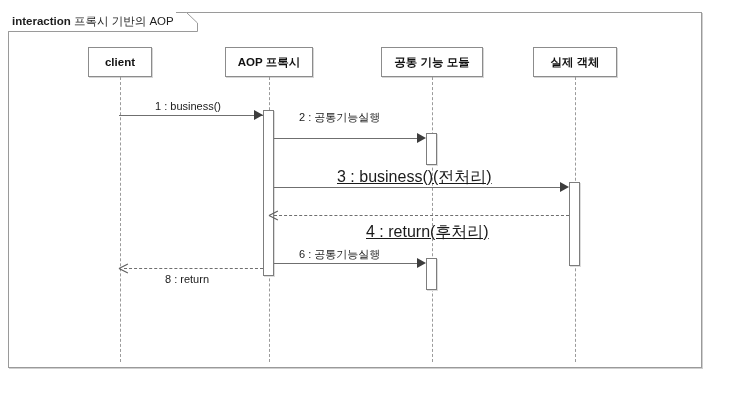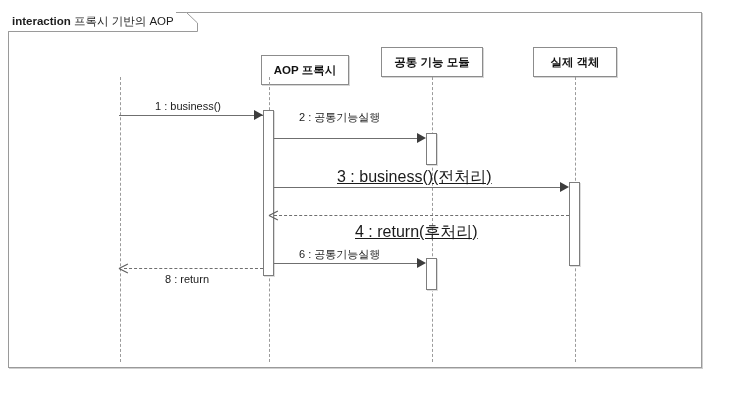--- a/index.html
+++ b/index.html
@@ -141,22 +141,25 @@
 
   <div class="frame"></div>
 
   <svg class="frame-tab-shape" width="190" height="20" style="position:absolute;left:8px;top:12px;">
     <polygon points="0.5,0.5 178.5,0.5 189.5,11 189.5,19.5 0.5,19.5" fill="#ffffff" stroke="#9a9a9a" stroke-width="1"></polygon>
   </svg>
   <div class="frame-tab">
     <span class="frame-tab-text"><span class="frame-tab-kw">interaction</span> 프록시 기반의 AOP</span>
   </div>
 
-
-  <div class="head" style="left:225px; top:55px; width:88px;  height:30px;margin-left:36px;">
+  <div class="head" style="left:88px;  top:47px; width:64px;  height:30px;">
+    <span class="head-label">client</span>
+  </div>
+
+  <div class="head" style="left:225px; top:47px; width:88px;  height:30px;">
     <span class="head-label">AOP 프록시</span>
   </div>
 
   <div class="head" style="left:533px; top:47px; width:84px;  height:30px;">
     <span class="head-label">실제 객체</span>
   </div>
 
   <div class="head" style="left:381px; top:47px; width:102px; height:30px;">
     <span class="head-label">공통 기능 모듈</span>
   </div>
@@ -181,21 +184,21 @@
   <div class="msg-line" style="left:274px; top:138px; width:143px;"></div>
   <div class="arrow-solid-r" style="left:417px; top:133px;"></div>
   <div class="msg-label sm" style="left:299px; top:112px;">2 : 공통기능실행</div>
 
   <div class="msg-line" style="left:274px; top:187px; width:286px;"></div>
   <div class="arrow-solid-r" style="left:560px; top:182px;"></div>
   <div class="msg-label lg" style="left:337px; top:169px;">3 : business()(전처리)</div>
 
   <div class="msg-line dashed" style="left:274px; top:215px; width:295px;"></div>
   <div class="arrow-open-l" style="left:269px; top:210px;"></div>
-  <div class="msg-label lg" style="left:355px; top:224px;">4 : return(후처리)</div>
+  <div class="msg-label lg" style="left:366px; top:224px;">4 : return(후처리)</div>
 
   <div class="msg-line" style="left:274px; top:263px; width:143px;"></div>
   <div class="arrow-solid-r" style="left:417px; top:258px;"></div>
   <div class="msg-label sm" style="left:299px; top:249px;">6 : 공통기능실행</div>
 
   <div class="msg-line dashed" style="left:124px; top:268px; width:139px;"></div>
   <div class="arrow-open-l" style="left:119px; top:263px;"></div>
   <div class="msg-label sm" style="left:165px; top:274px;">8 : return</div>
 
 </div>

